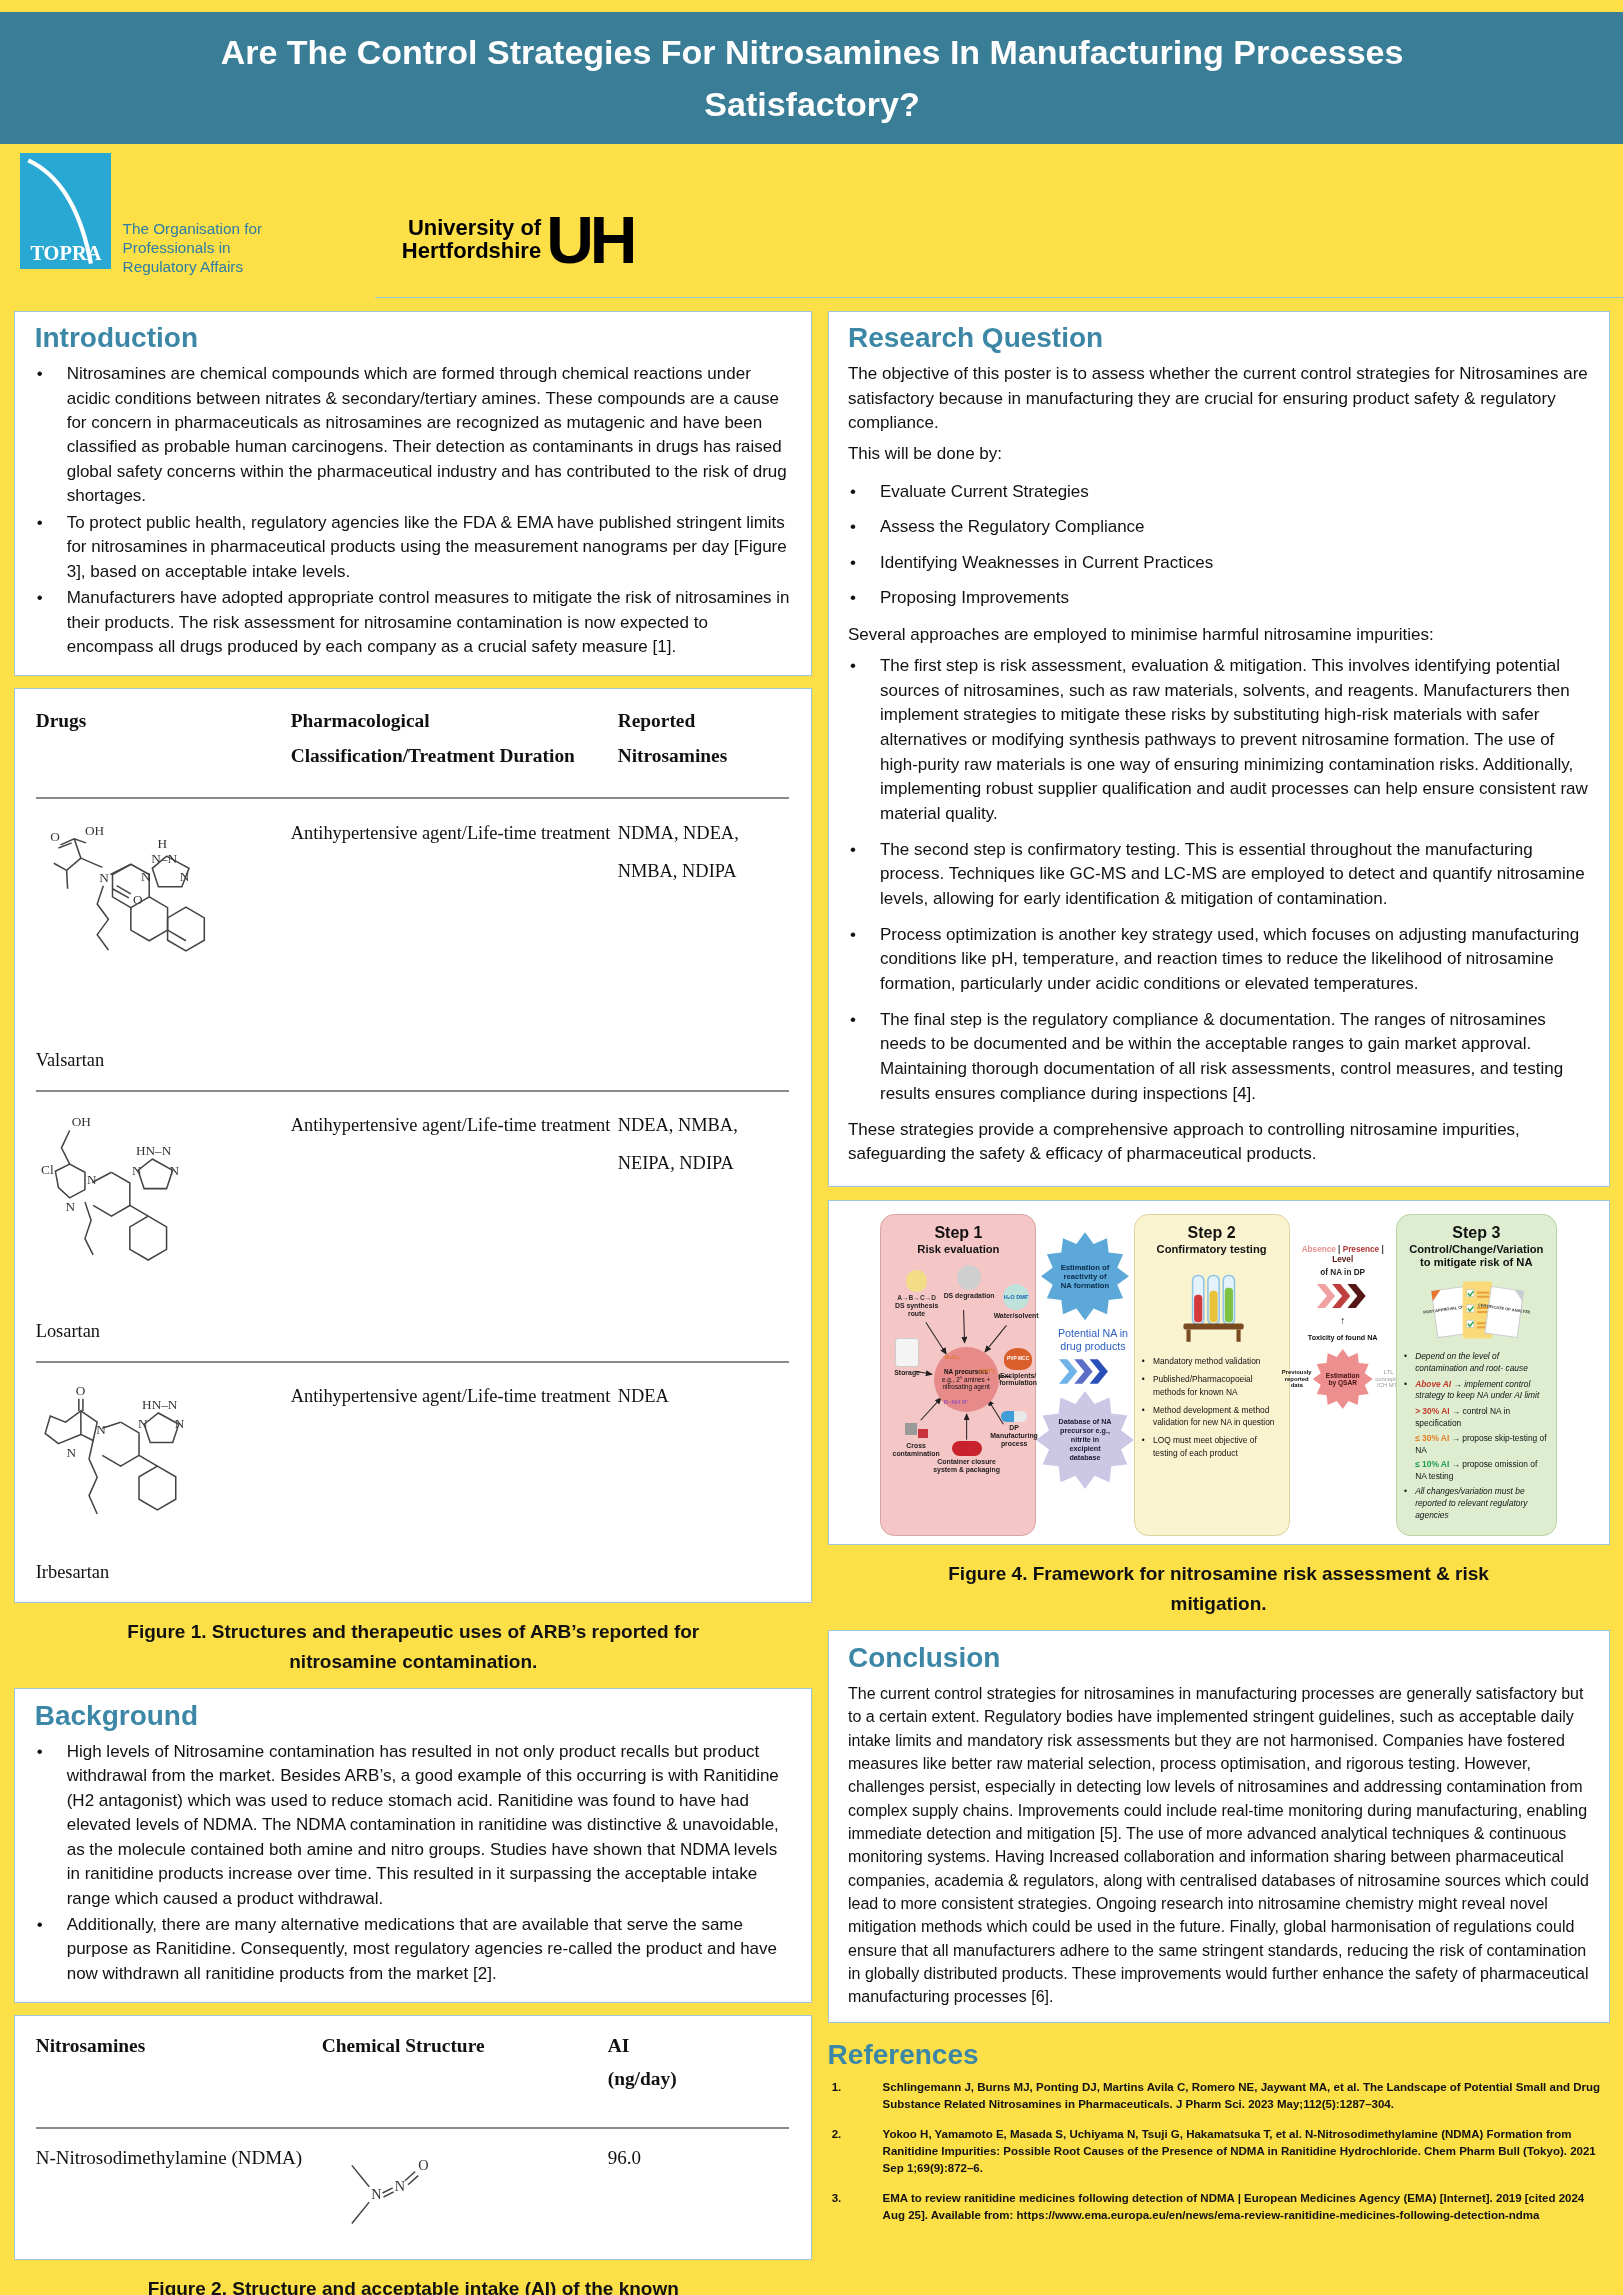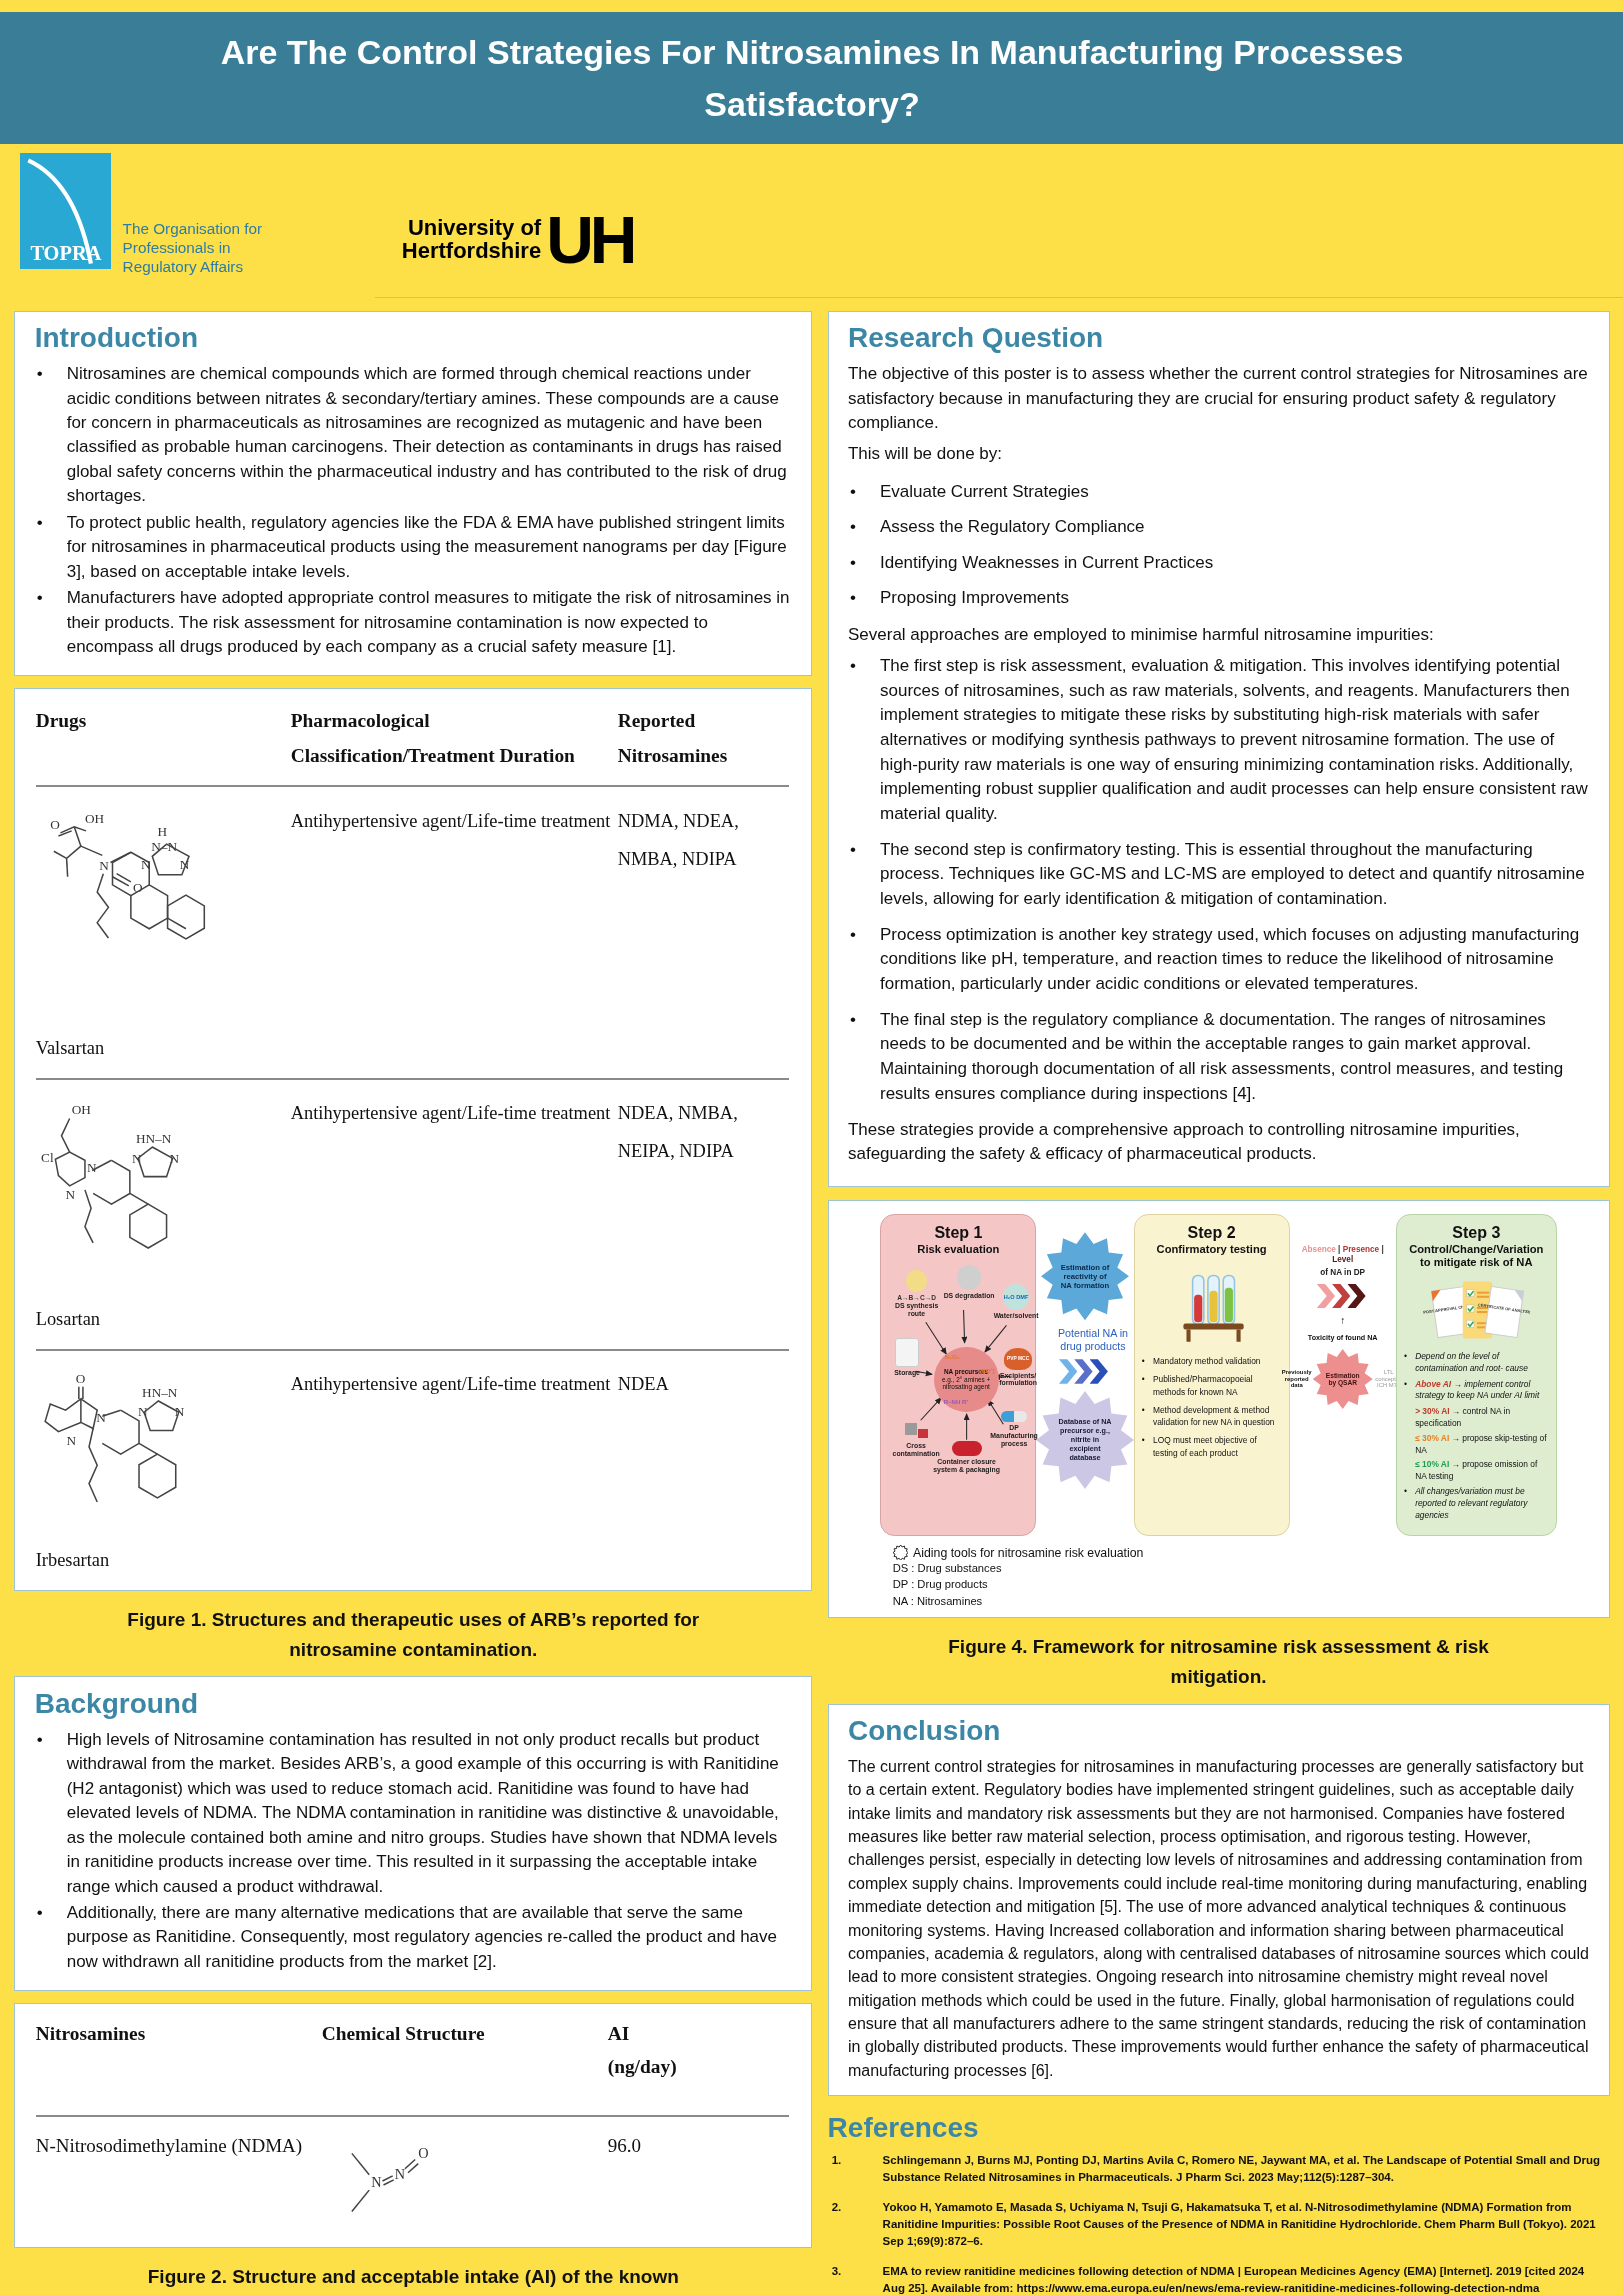--- a/index.html
+++ b/index.html
@@ -34,21 +34,21 @@
   .panel{border:1.5px solid #9EC5D8;background:#fff;padding:7.2px 19.4px 13.3px;}
   .sec-h{color:#3C87A6;font-size:28px;font-weight:bold;margin:3.1px 0 8.2px;}
   .blt{display:flex;font-size:17px;line-height:1.44;margin-bottom:2px;}
   .blt::before{content:"•";width:30px;flex:none;padding-left:2px;}
   .blt .txt{flex:1;}
 
   
   .figbox{border:1.5px solid #9EC5D8;background:#fff;padding:14.3px 20.4px 10.2px;
           font-family:"Liberation Serif",serif;}
   .f1grid{display:grid;grid-template-columns:255px 327px 171px;}
-  .f1h{font-weight:bold;font-size:19.4px;line-height:1.8;padding-bottom:12px;border-bottom:2px solid #8a8a8a;}
+  .f1h{font-weight:bold;font-size:19.4px;line-height:1.8;padding-bottom:24px;border-bottom:2px solid #8a8a8a;}
   .f1cell{padding-top:14.3px;font-size:18.4px;line-height:2.1;}
   .f1row2{border-bottom:2px solid #8a8a8a;padding-bottom:10.2px;}
   .drugname{font-size:18.4px;margin-top:2px;}
   .chem{display:block;}
   .figcap{font-weight:bold;font-size:19px;text-align:center;line-height:1.55;
           margin:2px auto 0;max-width:587px;}
   .f2grid{display:grid;grid-template-columns:286px 286px 181px;}
   .f2h{font-weight:bold;font-size:19.4px;line-height:1.7;padding-bottom:31px;border-bottom:2px solid #8a8a8a;}
   .f2cell{padding-top:17.4px;font-size:19px;}
 
@@ -520,31 +520,20 @@
               </div>
             <div class="s3s"><span class="red">&gt; 30% AI</span> <span style="font-weight:normal;">→ control NA in specification</span></div>
             <div class="s3s"><span class="orange">≤ 30% AI</span> <span style="font-weight:normal;">→ propose skip-testing of NA</span></div>
             <div class="s3s"><span class="green">≤ 10% AI</span> <span style="font-weight:normal;">→ propose omission of NA testing</span></div>
             <div class="s3b">
                 <div>All changes/variation must be reported to relevant regulatory agencies</div>
               </div>
           </div>
         </div>
 
-        <div class="legend">
-          <div class="leg1">
-            <svg width="15.3" height="15.3" viewBox="0 0 24 24">
-              <polygon points="12,0 14.4,3.2 18,1.6 18.5,5.5 22.4,6 20.8,9.6 24,12 20.8,14.4 22.4,18 18.5,18.5 18,22.4 14.4,20.8 12,24 9.6,20.8 6,22.4 5.5,18.5 1.6,18 3.2,14.4 0,12 3.2,9.6 1.6,6 5.5,5.5 6,1.6 9.6,3.2" fill="#fff" stroke="#222" stroke-width="1.5"></polygon>
-            </svg>
-            <span>Aiding tools for nitrosamine risk evaluation</span>
-          </div>
-          <div class="leg2">DS : Drug substances</div>
-          <div class="leg2">DP : Drug products</div>
-          <div class="leg2">NA : Nitrosamines</div>
-        </div>
       </div>
       <div class="figcap">Figure 4. Framework for nitrosamine risk assessment &amp; risk mitigation.</div>
 
       <div class="panel">
         <div class="sec-h">Conclusion</div>
         <div class="conc">The current control strategies for nitrosamines in manufacturing processes are generally satisfactory but to a certain extent. Regulatory bodies have implemented stringent guidelines, such as acceptable daily intake limits and mandatory risk assessments but they are not harmonised. Companies have fostered measures like better raw material selection, process optimisation, and rigorous testing. However, challenges persist, especially in detecting low levels of nitrosamines and addressing contamination from complex supply chains. Improvements could include real-time monitoring during manufacturing, enabling immediate detection and mitigation [5]. The use of more advanced analytical techniques &amp; continuous monitoring systems. Having Increased collaboration and information sharing between pharmaceutical companies, academia &amp; regulators, along with centralised databases of nitrosamine sources which could lead to more consistent strategies. Ongoing research into nitrosamine chemistry might reveal novel mitigation methods which could be used in the future. Finally, global harmonisation of regulations could ensure that all manufacturers adhere to the same stringent standards, reducing the risk of contamination in globally distributed products. These improvements would further enhance the safety of pharmaceutical manufacturing processes [6].</div>
       </div>
 
       <div>
         <div class="sec-h">References</div>

